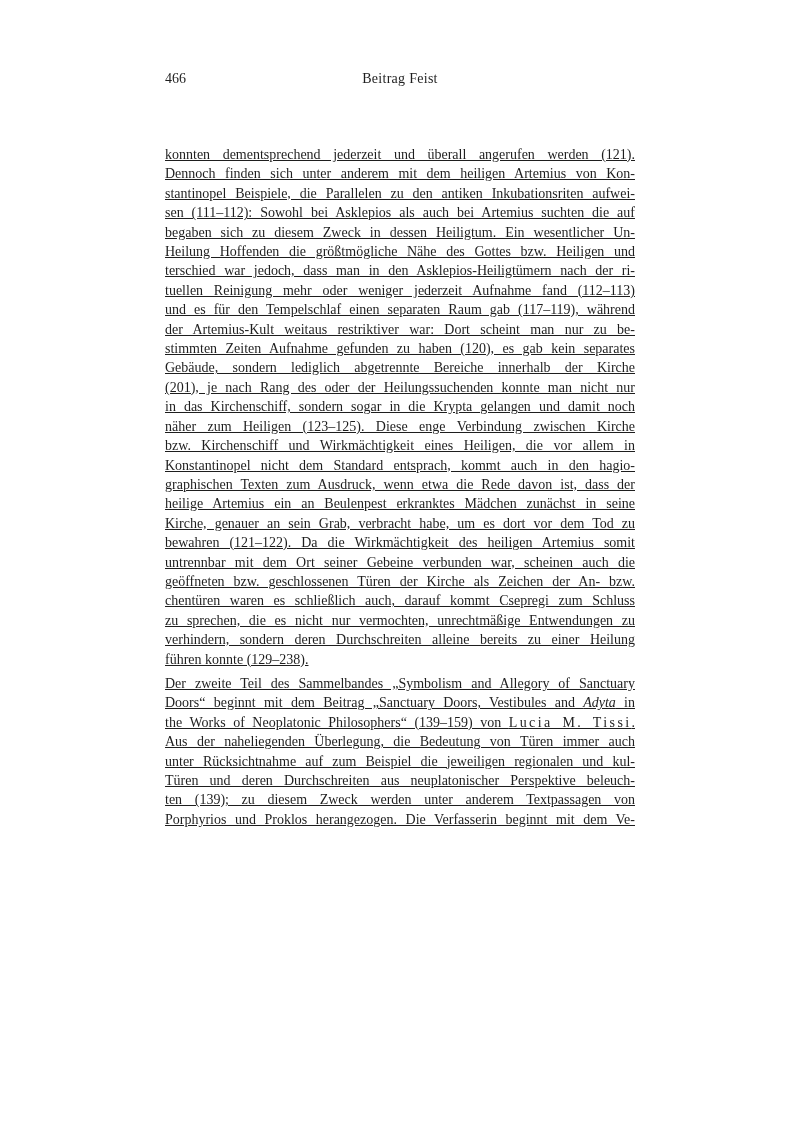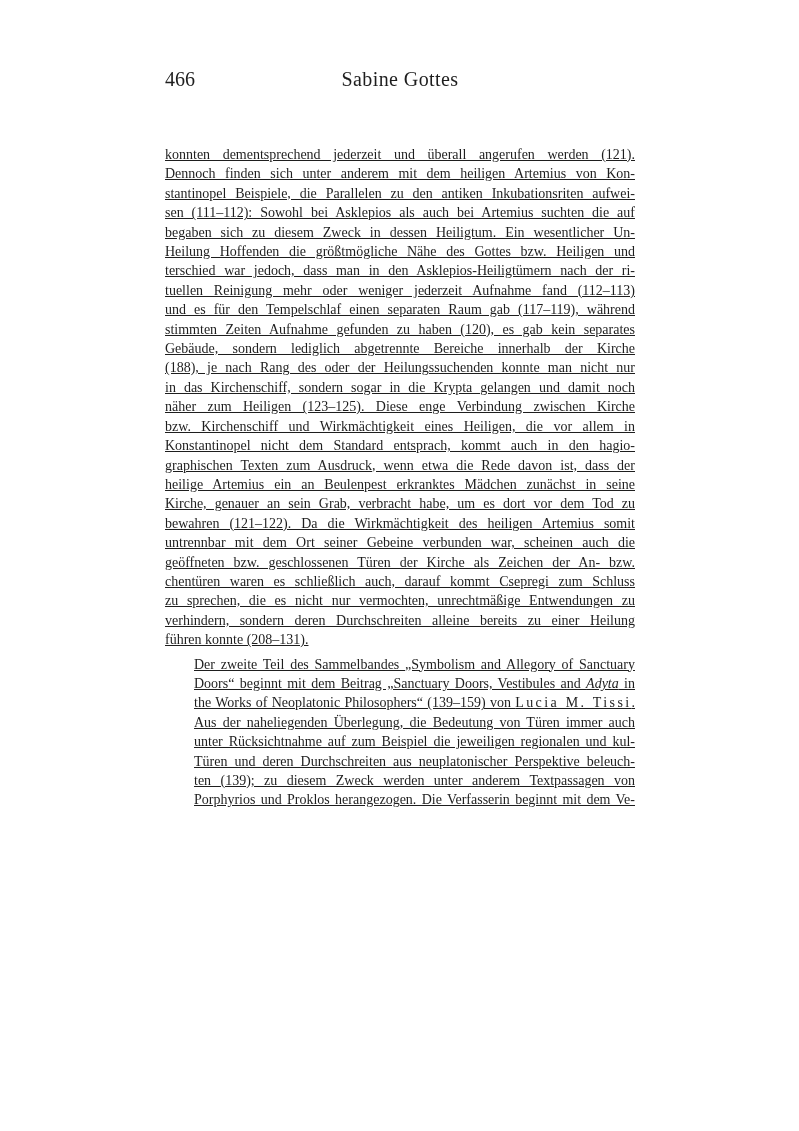--- a/index.html
+++ b/index.html
@@ -16,21 +16,21 @@
     position: absolute;
     inset: 0;
     background: #ffffff;
   }
   .running-header {
     position: absolute;
     top: 70px;
     left: 165px;
     width: 470px;
     height: 18px;
-    font-size: 20px;
+    font-size: 14px;
     line-height: 18px;
   }
   .page-number {
     position: absolute;
     left: 0;
     top: 0;
   }
   .running-head {
     position: absolute;
     left: 0;
@@ -42,68 +42,69 @@
   .text-block {
     position: absolute;
     top: 145px;
     left: 165px;
     width: 470px;
     font-size: 14px;
     line-height: 19.4px;
     text-decoration: underline;
   }
   .paragraph { margin: 0; }
-  .paragraph + .paragraph { margin-top: 5px; margin-left: 29px; }
+  .paragraph + .paragraph { margin-top: 5px; }
   .line {
     text-align: justify;
     text-align-last: justify;
   }
   .line.end {
     text-align-last: left;
   }
   .seg-i { font-style: italic; }
   .seg-sp { letter-spacing: 0.17em; }
 </style>
 </head>
 <body>
 
 <div class="page">
   <header class="running-header">
     <span class="page-number">466</span>
-    <span class="running-head">Sabine Gottes</span>
+    <span class="running-head">Beitrag Feist</span>
   </header>
 
   <main class="text-block">
       <div class="paragraph">
         <div class="line"><span class="seg">konnten dementsprechend jederzeit und überall angerufen werden (121).</span></div>
         <div class="line"><span class="seg">Dennoch finden sich unter anderem mit dem heiligen Artemius von Kon-</span></div>
         <div class="line"><span class="seg">stantinopel Beispiele, die Parallelen zu den antiken Inkubationsriten aufwei-</span></div>
         <div class="line"><span class="seg">sen (111–112): Sowohl bei Asklepios als auch bei Artemius suchten die auf</span></div>
         <div class="line"><span class="seg">begaben sich zu diesem Zweck in dessen Heiligtum. Ein wesentlicher Un-</span></div>
         <div class="line"><span class="seg">Heilung Hoffenden die größtmögliche Nähe des Gottes bzw. Heiligen und</span></div>
         <div class="line"><span class="seg">terschied war jedoch, dass man in den Asklepios-Heiligtümern nach der ri-</span></div>
         <div class="line"><span class="seg">tuellen Reinigung mehr oder weniger jederzeit Aufnahme fand (112–113)</span></div>
         <div class="line"><span class="seg">und es für den Tempelschlaf einen separaten Raum gab (117–119), während</span></div>
+        <div class="line"><span class="seg">der Artemius-Kult weitaus restriktiver war: Dort scheint man nur zu be-</span></div>
         <div class="line"><span class="seg">stimmten Zeiten Aufnahme gefunden zu haben (120), es gab kein separates</span></div>
         <div class="line"><span class="seg">Gebäude, sondern lediglich abgetrennte Bereiche innerhalb der Kirche</span></div>
-        <div class="line"><span class="seg">(188), je nach Rang des oder der Heilungssuchenden konnte man nicht nur</span></div>
+        <div class="line"><span class="seg">(201), je nach Rang des oder der Heilungssuchenden konnte man nicht nur</span></div>
         <div class="line"><span class="seg">in das Kirchenschiff, sondern sogar in die Krypta gelangen und damit noch</span></div>
         <div class="line"><span class="seg">näher zum Heiligen (123–125). Diese enge Verbindung zwischen Kirche</span></div>
         <div class="line"><span class="seg">bzw. Kirchenschiff und Wirkmächtigkeit eines Heiligen, die vor allem in</span></div>
         <div class="line"><span class="seg">Konstantinopel nicht dem Standard entsprach, kommt auch in den hagio-</span></div>
         <div class="line"><span class="seg">graphischen Texten zum Ausdruck, wenn etwa die Rede davon ist, dass der</span></div>
         <div class="line"><span class="seg">heilige Artemius ein an Beulenpest erkranktes Mädchen zunächst in seine</span></div>
         <div class="line"><span class="seg">Kirche, genauer an sein Grab, verbracht habe, um es dort vor dem Tod zu</span></div>
         <div class="line"><span class="seg">bewahren (121–122). Da die Wirkmächtigkeit des heiligen Artemius somit</span></div>
         <div class="line"><span class="seg">untrennbar mit dem Ort seiner Gebeine verbunden war, scheinen auch die</span></div>
         <div class="line"><span class="seg">geöffneten bzw. geschlossenen Türen der Kirche als Zeichen der An- bzw.</span></div>
         <div class="line"><span class="seg">chentüren waren es schließlich auch, darauf kommt Csepregi zum Schluss</span></div>
         <div class="line"><span class="seg">zu sprechen, die es nicht nur vermochten, unrechtmäßige Entwendungen zu</span></div>
         <div class="line"><span class="seg">verhindern, sondern deren Durchschreiten alleine bereits zu einer Heilung</span></div>
-        <div class="line end"><span class="seg">führen konnte (208–131).</span></div>
+        <div class="line end"><span class="seg">führen konnte (129–238).</span></div>
       </div>
       <div class="paragraph">
         <div class="line"><span class="seg">Der zweite Teil des Sammelbandes „Symbolism and Allegory of Sanctuary</span></div>
         <div class="line"><span class="seg">Doors“ beginnt mit dem Beitrag „Sanctuary Doors, Vestibules and </span><span class="seg-i">Adyta</span><span class="seg"> in</span></div>
         <div class="line"><span class="seg">the Works of Neoplatonic Philosophers“ (139–159) von </span><span class="seg-sp">Lucia M. Tissi</span><span class="seg">.</span></div>
         <div class="line"><span class="seg">Aus der naheliegenden Überlegung, die Bedeutung von Türen immer auch</span></div>
         <div class="line"><span class="seg">unter Rücksichtnahme auf zum Beispiel die jeweiligen regionalen und kul-</span></div>
         <div class="line"><span class="seg">Türen und deren Durchschreiten aus neuplatonischer Perspektive beleuch-</span></div>
         <div class="line"><span class="seg">ten (139); zu diesem Zweck werden unter anderem Textpassagen von</span></div>
         <div class="line"><span class="seg">Porphyrios und Proklos herangezogen. Die Verfasserin beginnt mit dem Ve-</span></div>

